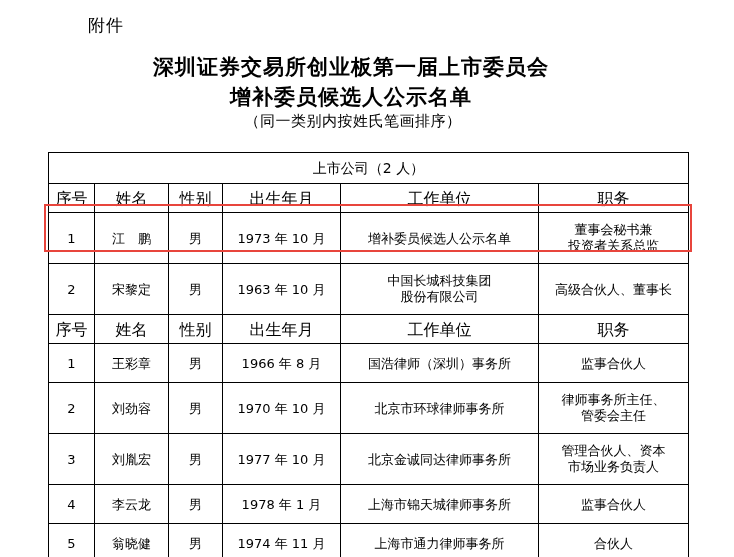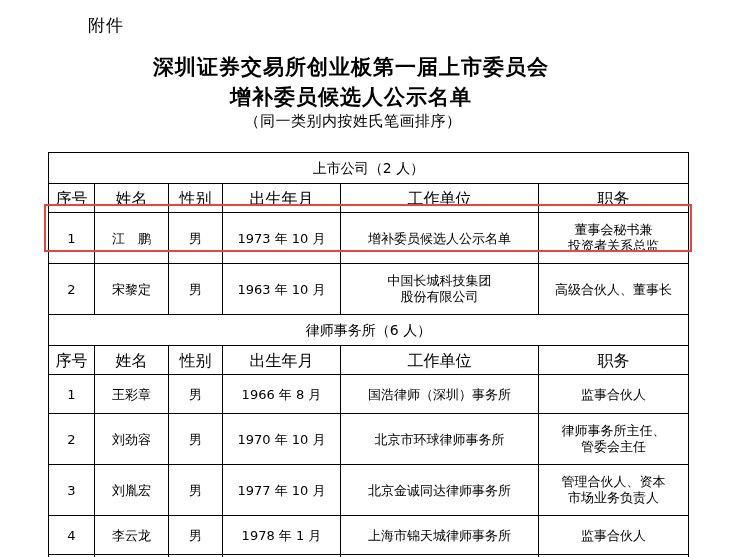--- a/index.html
+++ b/index.html
@@ -167,23 +167,20 @@
           <td class="name-cell">宋黎定</td>
           <td>男</td>
           <td>1963 年 10 月</td>
           <td>
             <div class="two-line">中国长城科技集团</div>
             <div class="two-line">股份有限公司</div>
           </td>
           <td>高级合伙人、董事长</td>
         </tr>
 
-        <tr class="section-row">
-          <td colspan="6">律师事务所（6 人）</td>
-        </tr>
 
         <tr class="head-row">
           <td>序号</td>
           <td>姓名</td>
           <td>性别</td>
           <td>出生年月</td>
           <td>工作单位</td>
           <td>职务</td>
         </tr>
 

